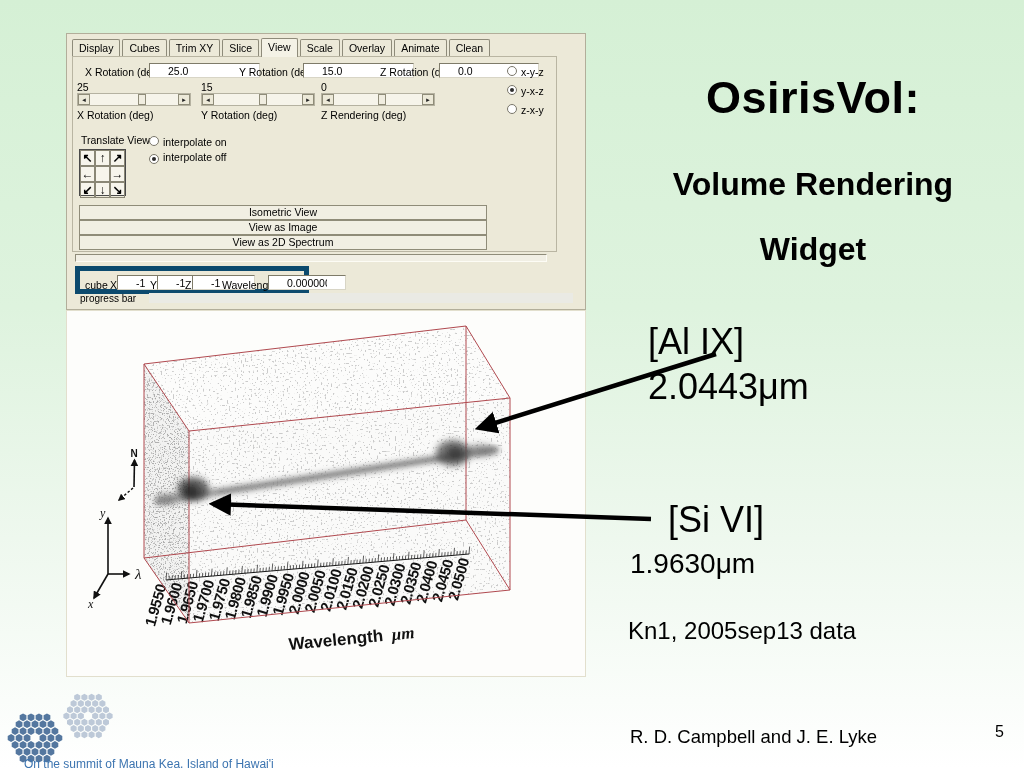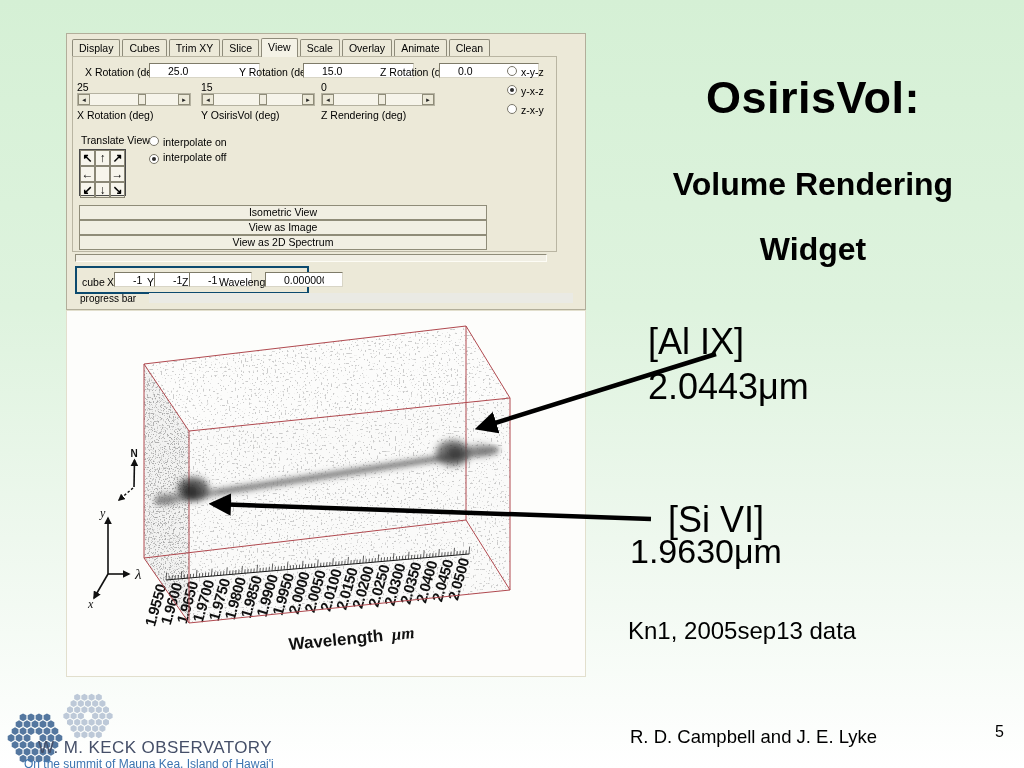--- a/index.html
+++ b/index.html
@@ -30,33 +30,33 @@
   .sl-thumb{position:absolute;top:0;width:8px;height:11px;background:#f0ede0;border:1px solid #8f8c79;box-sizing:border-box}
   .sl-name{position:absolute;left:0;top:28px;font-size:10.5px;white-space:nowrap}
   .pad{position:absolute;left:6px;top:92px;width:47px;height:47px;border:1px solid #4a4a4a;
     display:grid;grid-template-columns:repeat(3,1fr);grid-template-rows:repeat(3,1fr);background:#f7f5ec;box-sizing:border-box}
   .pad div{border:0.5px solid #8a8776;display:flex;align-items:center;justify-content:center;
     font-weight:bold;font-size:12px;cursor:default}
   .xp-btn{position:absolute;left:6px;width:406px;height:13px;background:#f1efe3;border:1px solid #8f8c79;
     font-size:10.5px;text-align:center;line-height:12px;box-sizing:content-box;cursor:default}
   .sunken{position:absolute;left:8px;top:220px;width:472px;height:8px;background:#f1efe4;
     border:1px solid;border-color:#8f8c79 #fdfcf5 #fdfcf5 #8f8c79;box-sizing:border-box}
-  .cubebox{position:absolute;left:8px;top:232px;width:234px;height:28px;border:2px solid #0c4a6e;box-sizing:border-box}
+  .cubebox{position:absolute;left:8px;top:232px;width:234px;height:28px;border:5px solid #0c4a6e;box-sizing:border-box}
   .progress-strip{position:absolute;left:82px;top:259px;width:424px;height:10px;background:#eaeae4}
   
   .viz{position:absolute;left:66px;top:310px;width:520px;height:367px;background:#fdfdfb;
     border:1px solid #e2dfcd;box-sizing:border-box}
   
   .title1{position:absolute;left:598px;top:72px;width:430px;text-align:center;
     font-size:45px;font-weight:bold;letter-spacing:.5px}
   .title2{position:absolute;left:598px;top:166px;width:430px;text-align:center;font-size:32px;font-weight:bold}
   .title3{position:absolute;left:598px;top:231px;width:430px;text-align:center;font-size:32px;font-weight:bold}
   .anno-al{position:absolute;left:648px;top:320px;width:320px;text-align:left;font-size:36px;line-height:1.24}
   .anno-si1{position:absolute;left:668px;top:499px;font-size:36px}
-  .anno-si2{position:absolute;left:630px;top:532px;font-size:34px}
+  .anno-si2{position:absolute;left:630px;top:548px;font-size:28px}
   .anno-si3{position:absolute;left:628px;top:617px;font-size:24px}
   .credit{position:absolute;left:630px;top:726px;font-size:18.5px}
   .pagenum{position:absolute;left:995px;top:723px;font-size:16px}
   .logo-name{position:absolute;left:38px;top:738px;font-size:17px;letter-spacing:.4px}
   .logo-tagline{position:absolute;left:24px;top:757px;font-size:12px}
   .overlay{position:absolute;left:0;top:0;pointer-events:none}
 </style>
 </head>
 <body>
 
@@ -100,21 +100,21 @@
         </div>
         <div class="sl-name">X Rotation (deg)</div>
       </div>
       <div class="slider" style="left:128px">
         <div class="sl-val">15</div>
         <div class="sl-track">
           <div class="sl-btn l">◄</div>
           <div class="sl-thumb" style="left: 57.1px;"></div>
           <div class="sl-btn r">►</div>
         </div>
-        <div class="sl-name">Y OsirisVol (deg)</div>
+        <div class="sl-name">Y Rotation (deg)</div>
       </div>
       <div class="slider" style="left:248px">
         <div class="sl-val">0</div>
         <div class="sl-track">
           <div class="sl-btn l">◄</div>
           <div class="sl-thumb" style="left: 56.3px;"></div>
           <div class="sl-btn r">►</div>
         </div>
         <div class="sl-name">Z Rendering (deg)</div>
       </div>
@@ -453,17 +453,16 @@
       <polygon points="46.34,33.26 42.95,35.21 39.56,33.26 39.56,29.34 42.95,27.39 46.34,29.34" fill="#54779f"></polygon>
       <polygon points="38.37,33.26 34.98,35.21 31.60,33.26 31.60,29.34 34.98,27.39 38.37,29.34" fill="#54779f"></polygon>
       <polygon points="30.40,33.26 27.02,35.21 23.63,33.26 23.63,29.34 27.02,27.39 30.40,29.34" fill="#54779f"></polygon>
       <polygon points="22.44,33.26 19.05,35.21 15.66,33.26 15.66,29.34 19.05,27.39 22.44,29.34" fill="#54779f"></polygon>
       <polygon points="18.45,40.16 15.07,42.11 11.68,40.16 11.68,36.25 15.07,34.29 18.45,36.25" fill="#54779f"></polygon>
       <polygon points="14.47,47.05 11.08,49.01 7.70,47.05 7.70,43.15 11.08,41.19 14.47,43.15" fill="#54779f"></polygon>
       <polygon points="10.48,53.95 7.10,55.91 3.71,53.95 3.71,50.05 7.10,48.09 10.48,50.05" fill="#54779f"></polygon>
       <polygon points="14.47,60.85 11.08,62.81 7.70,60.85 7.70,56.95 11.08,54.99 14.47,56.95" fill="#54779f"></polygon>
       <polygon points="18.45,67.75 15.07,69.71 11.68,67.75 11.68,63.84 15.07,61.89 18.45,63.84" fill="#54779f"></polygon>
     </svg>
-  <div class="logo-name" style="color: rgb(69, 79, 104);">W. M. KECK OBSERVATORY</div>
   <div class="logo-tagline" style="color: rgb(60, 116, 176);">On the summit of Mauna Kea, Island of Hawai'i</div>
   <div class="credit">R. D. Campbell and J. E. Lyke</div>
   <div class="pagenum">5</div>
 </div>
 
 </body></html>

